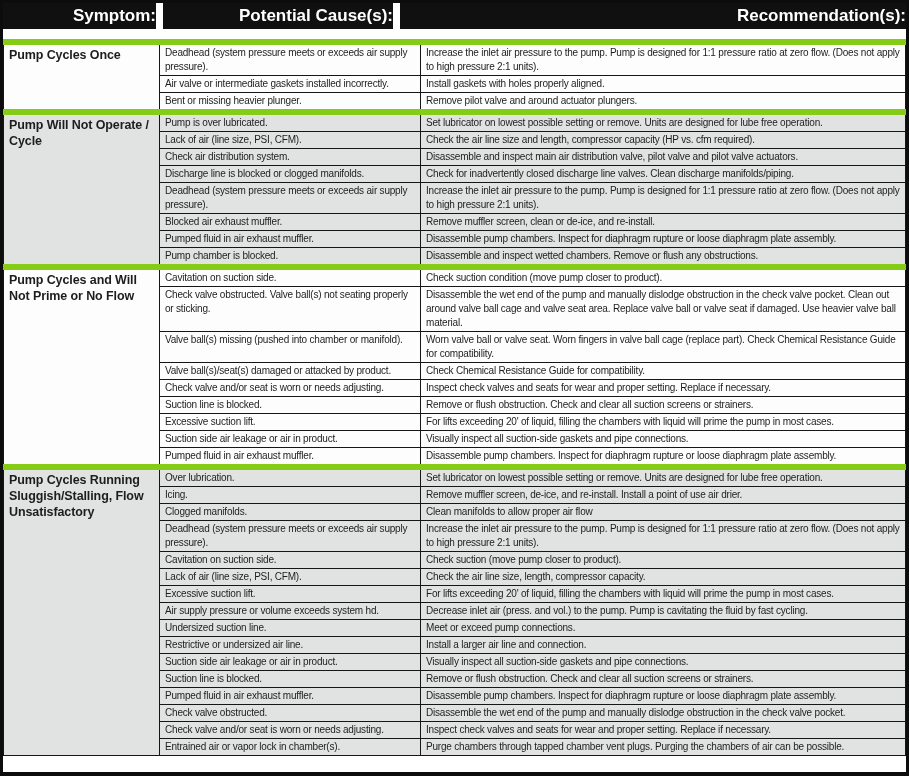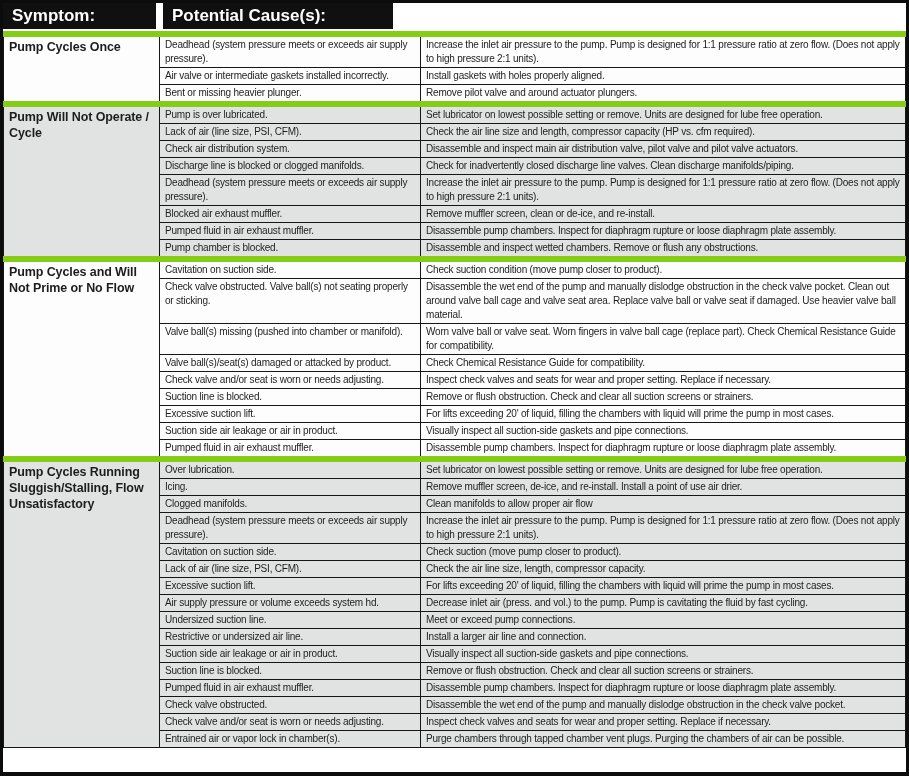--- a/index.html
+++ b/index.html
@@ -17,21 +17,22 @@
     border: 3px solid #0c0c0c;
     border-bottom-width: 4px;
     background: #ffffff;
     overflow: hidden;
   }
   
   .header-row {
     display: flex;
     gap: 7px;
     background: #ffffff;
-    margin-bottom: 2px;
+    margin-bottom: 10px;
+    text-align: right;
   }
   .header-cell {
     background: #101010;
     color: #ffffff;
     font-weight: bold;
     font-size: 17px;
     line-height: 26px;
     height: 26px;
     padding-left: 9px;
     box-sizing: border-box;
@@ -73,20 +74,21 @@
   tbody tr:first-child td { border-top: 6px solid #84cc16; }
 </style>
 </head>
 <body>
 
 <div class="sheet">
 
   <div class="header-row">
     <div class="header-cell hc-symptom">Symptom:</div>
     <div class="header-cell hc-cause">Potential Cause(s):</div>
+    <div class="header-cell hc-rec">Recommendation(s):</div>
   </div>
 
   <table class="tsg" id="tsg-table">
     <colgroup>
       <col class="c-symptom">
       <col class="c-cause">
       <col class="c-rec">
     </colgroup>
 
   <tbody>

